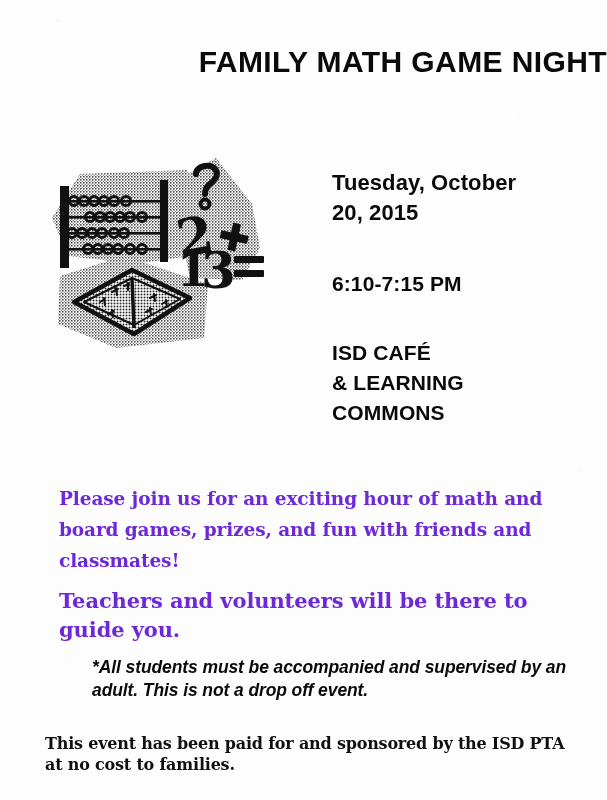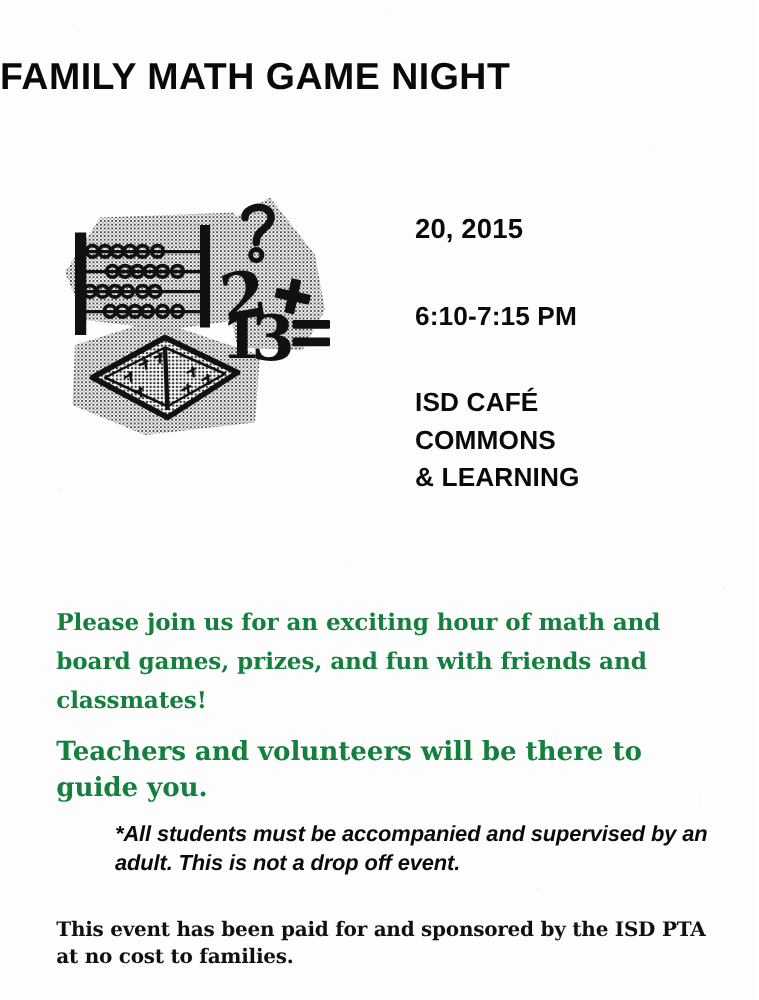--- a/index.html
+++ b/index.html
@@ -24,21 +24,21 @@
     inset: 0;
     background: #fdfdfd;
   }
 
   
   .title {
     position: absolute;
     left: 0;
     right: 0;
     top: 45px;
-    text-align: left;
+    text-align: right;
     font-family: "Liberation Sans", sans-serif;
     font-weight: bold;
     font-size: 30px;
     letter-spacing: 0.4px;
     color: #0a0a0a;
     white-space: nowrap;
   }
 
   
   .art {
@@ -78,25 +78,25 @@
   .detail-venue {
     font-size: 21px;
     line-height: 30px;
     margin-top: 40px;
     letter-spacing: 0.1px;
   }
 
   
   .body-block {
     position: absolute;
-    left: 45px;
+    left: 59px;
     width: 525px;
     font-family: "DejaVu Serif", "Liberation Serif", serif;
     font-weight: bold;
-    color: #15803d;
+    color: #6d28d9;
   }
   .para-1 {
     top: 483px;
     font-size: 18.5px;
     line-height: 31px;
     letter-spacing: -0.1px;
   }
   .para-2 {
     top: 586px;
     font-size: 21px;
@@ -262,27 +262,28 @@
         <g>
           <rect x="196" y="104" width="30" height="7" rx="1"></rect>
           <rect x="196" y="118" width="30" height="7" rx="1"></rect>
         </g>
       </g>
     </svg>
   </div>
 
   <div class="details">
     <div class="detail-date">
+      <div>Tuesday, October</div>
       <div>20, 2015</div>
     </div>
     <div class="detail-time">6:10-7:15 PM</div>
     <div class="detail-venue">
       <div>ISD CAFÉ</div>
+      <div>&amp; LEARNING</div>
       <div>COMMONS</div>
-      <div>&amp; LEARNING</div>
     </div>
   </div>
 
   <div class="body-block para-1">Please join us for an exciting hour of math and board games, prizes, and fun with friends and classmates!</div>
 
   <div class="body-block para-2">Teachers and volunteers will be there to guide you.</div>
 
   <div class="disclaimer">*All students must be accompanied and supervised by an adult. This is not a drop off event.</div>
 
   <div class="footer">This event has been paid for and sponsored by the ISD PTA at no cost to families.</div>

